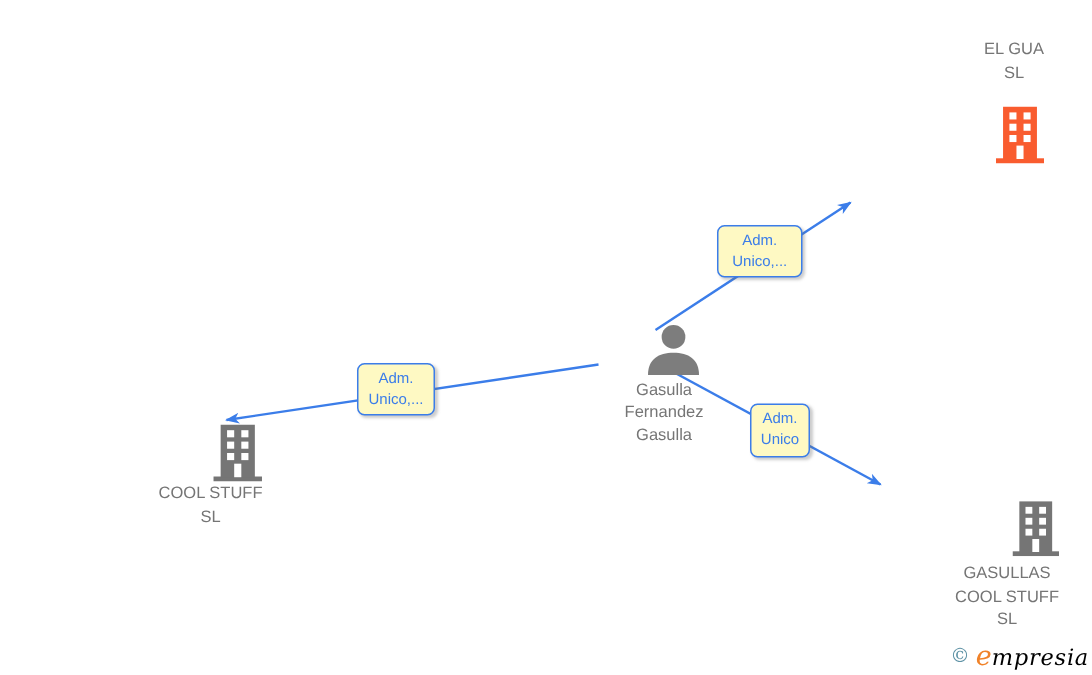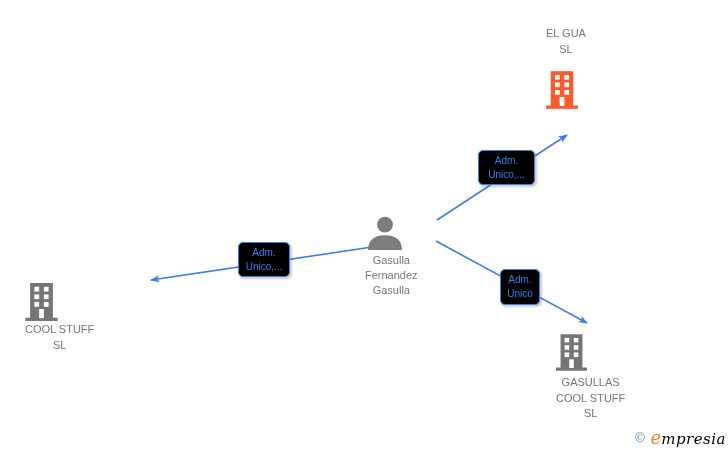--- a/index.html
+++ b/index.html
@@ -6,34 +6,34 @@
   #canvas{
     position:relative;
     width:728px;height:450px;
     background:#ffffff;
     overflow:hidden;
     font-family:"Liberation Sans","DejaVu Sans",sans-serif;
   }
   #edges{position:absolute;left:0;top:0;z-index:1;}
   .edge-label{
     position:absolute;z-index:3;
-    background:#000000;
+    background:#fef9c3;
     border:1px solid #3b7de9;
     border-radius:5px;
     box-shadow:1.5px 1.5px 2px rgba(110,110,110,0.35);
     color:#3b7de9;
     font-size:10px;line-height:14px;
     display:flex;flex-direction:column;align-items:center;justify-content:center;
     text-align:center;
     box-sizing:border-box;
     cursor:pointer;
   }
   .node{
     position:absolute;z-index:2;
-    display:flex;flex-direction:column;align-items:flex-start;
+    display:flex;flex-direction:column;align-items:flex-end;
     cursor:pointer;
   }
   .node-name{
     color:#757575;
     font-size:11px;
     text-align:center;
     white-space:nowrap;
   }
   .company .node-name{line-height:15.5px;}
   .person .node-name{line-height:15px;}

